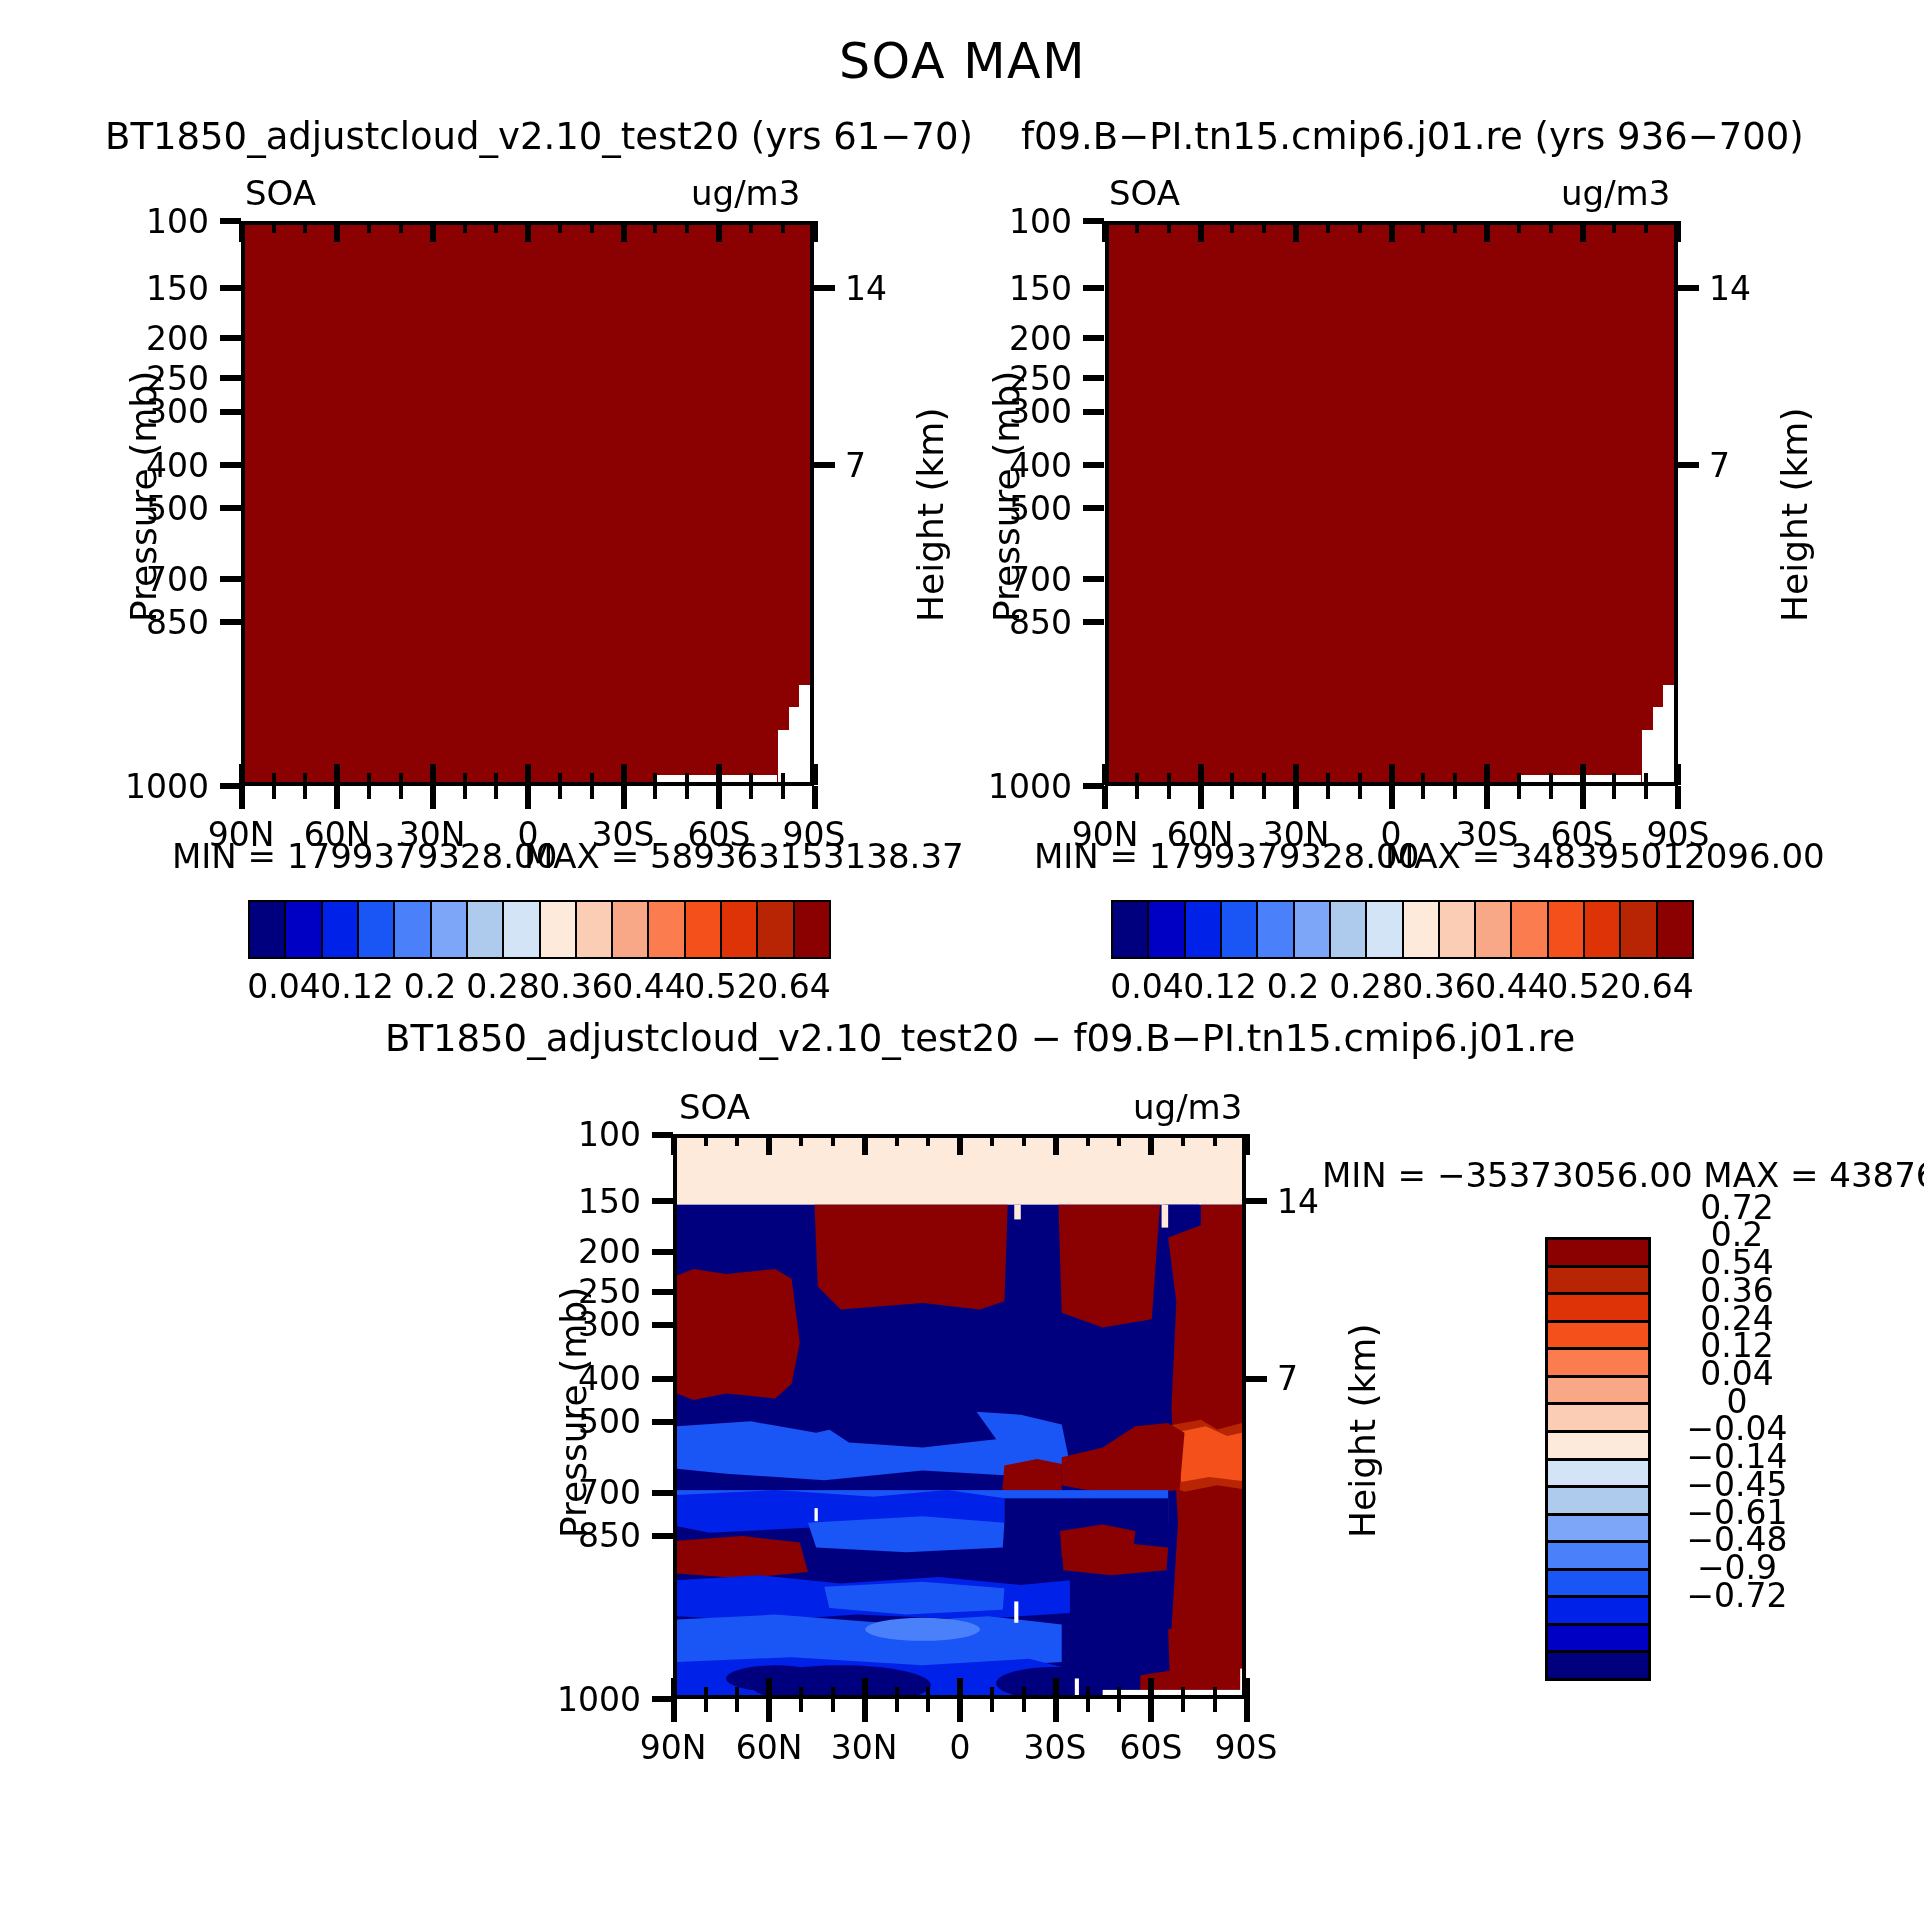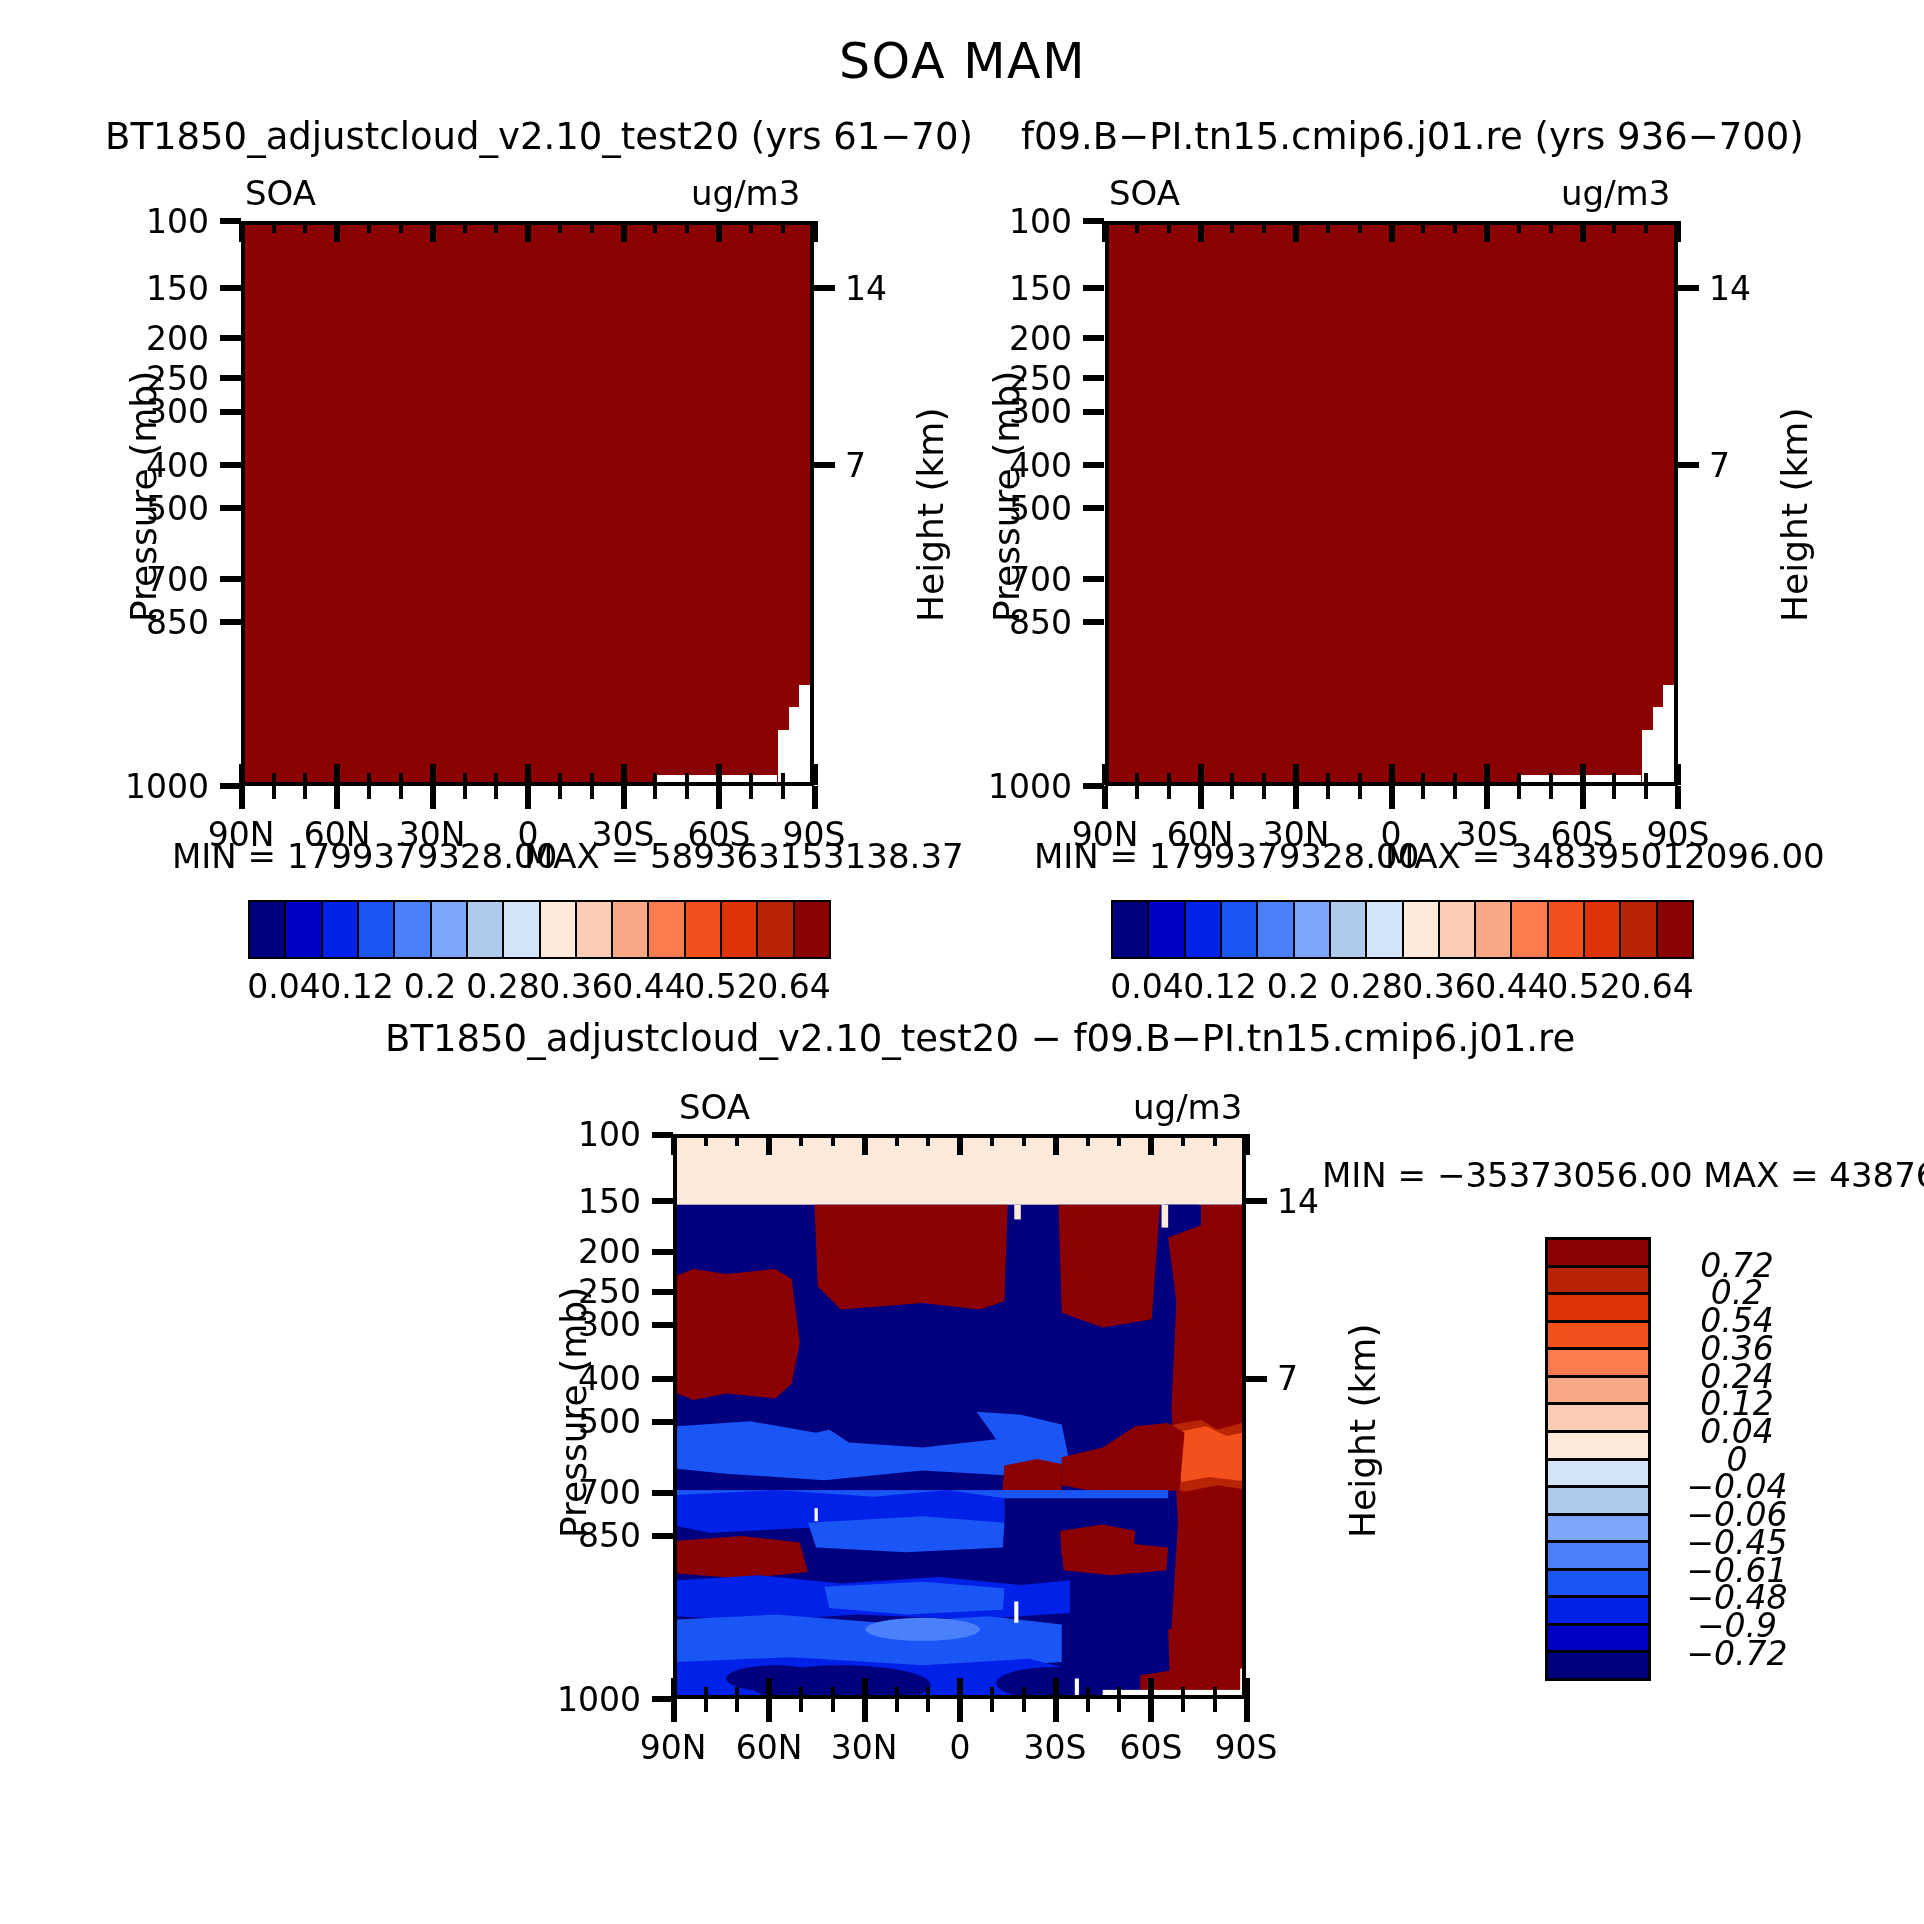--- a/index.html
+++ b/index.html
@@ -206,31 +206,31 @@
     <div class="sw" style="background: rgb(253, 234, 219);"></div>
     <div class="sw" style="background: rgb(212, 228, 247);"></div>
     <div class="sw" style="background: rgb(174, 203, 238);"></div>
     <div class="sw" style="background: rgb(126, 166, 248);"></div>
     <div class="sw" style="background: rgb(74, 128, 250);"></div>
     <div class="sw" style="background: rgb(26, 85, 245);"></div>
     <div class="sw" style="background: rgb(0, 33, 232);"></div>
     <div class="sw" style="background: rgb(0, 0, 196);"></div>
     <div class="sw" style="background: rgb(0, 0, 127);"></div>
   </div>
-<div class="cbar-v-labels" id="cbar-diff-lbl" style="left:1655px;top:1237px;width:164px;height:444px;font-style:italic;">
+<div class="cbar-v-labels" id="cbar-diff-lbl" style="left:1655px;top:1179px;width:164px;height:444px;">
     <div style="left: 0px; top: 28px; transform: translateY(-50%);">0.72</div>
     <div style="left: 0px; top: 55px; transform: translateY(-50%);">0.2</div>
     <div style="left: 0px; top: 83px; transform: translateY(-50%);">0.54</div>
     <div style="left: 0px; top: 111px; transform: translateY(-50%);">0.36</div>
     <div style="left: 0px; top: 139px; transform: translateY(-50%);">0.24</div>
     <div style="left: 0px; top: 166px; transform: translateY(-50%);">0.12</div>
     <div style="left: 0px; top: 194px; transform: translateY(-50%);">0.04</div>
     <div style="left: 0px; top: 222px; transform: translateY(-50%);">0</div>
     <div style="left: 0px; top: 249px; transform: translateY(-50%);">−0.04</div>
-    <div style="left: 0px; top: 277px; transform: translateY(-50%);">−0.06</div>
+    <div style="left: 0px; top: 277px; transform: translateY(-50%);">−0.14</div>
     <div style="left: 0px; top: 305px; transform: translateY(-50%);">−0.45</div>
     <div style="left: 0px; top: 333px; transform: translateY(-50%);">−0.61</div>
     <div style="left: 0px; top: 360px; transform: translateY(-50%);">−0.48</div>
     <div style="left: 0px; top: 388px; transform: translateY(-50%);">−0.9</div>
     <div style="left: 0px; top: 416px; transform: translateY(-50%);">−0.72</div>
   </div>
 
 <div class="tick" style="left: 239px; width: 5.7px; height: 21px; top: 221px;"></div>
 <div class="tick" style="left: 239px; width: 5.7px; height: 21px; top: 764px;"></div>
 <div class="tick" style="left: 239px; top: 786px; width: 5.7px; height: 23px;"></div>

